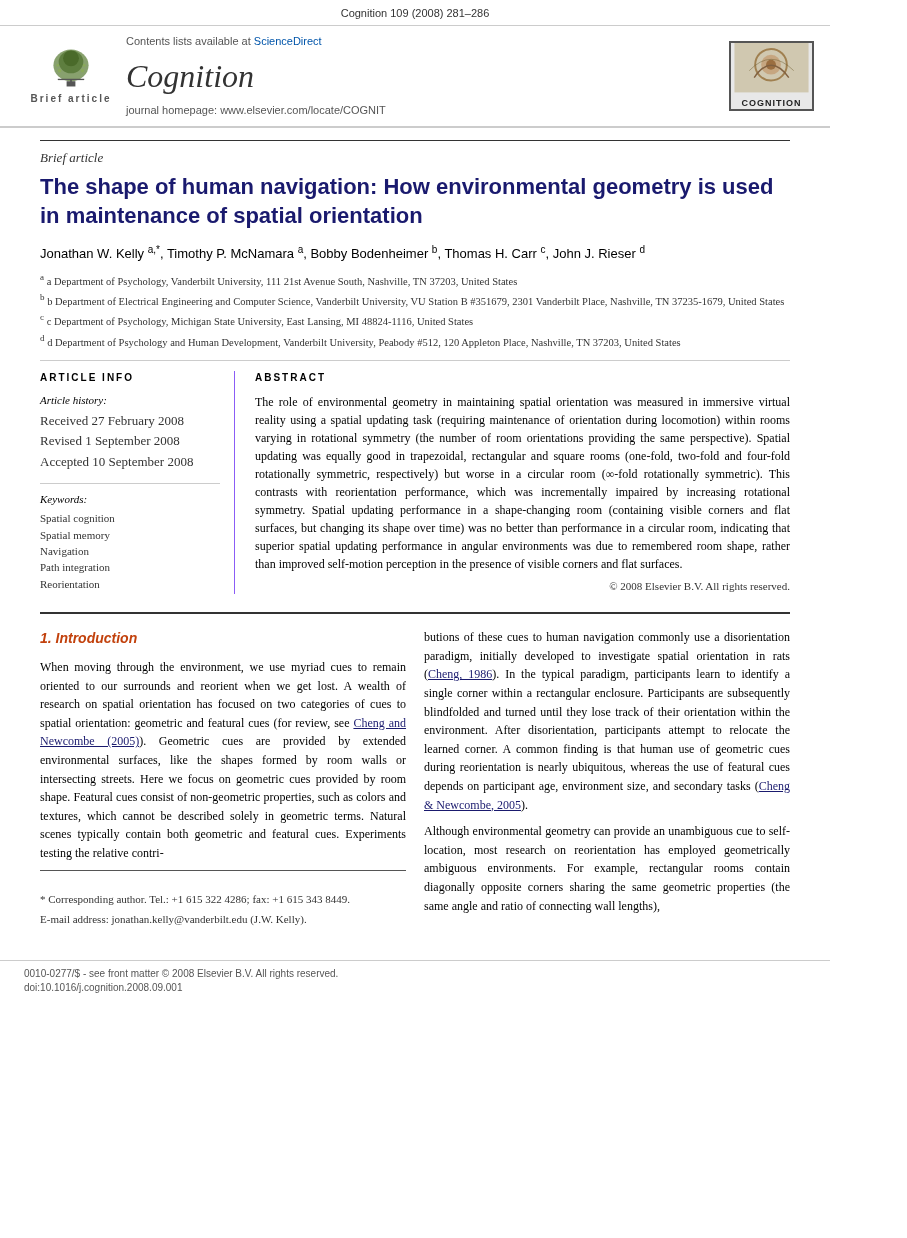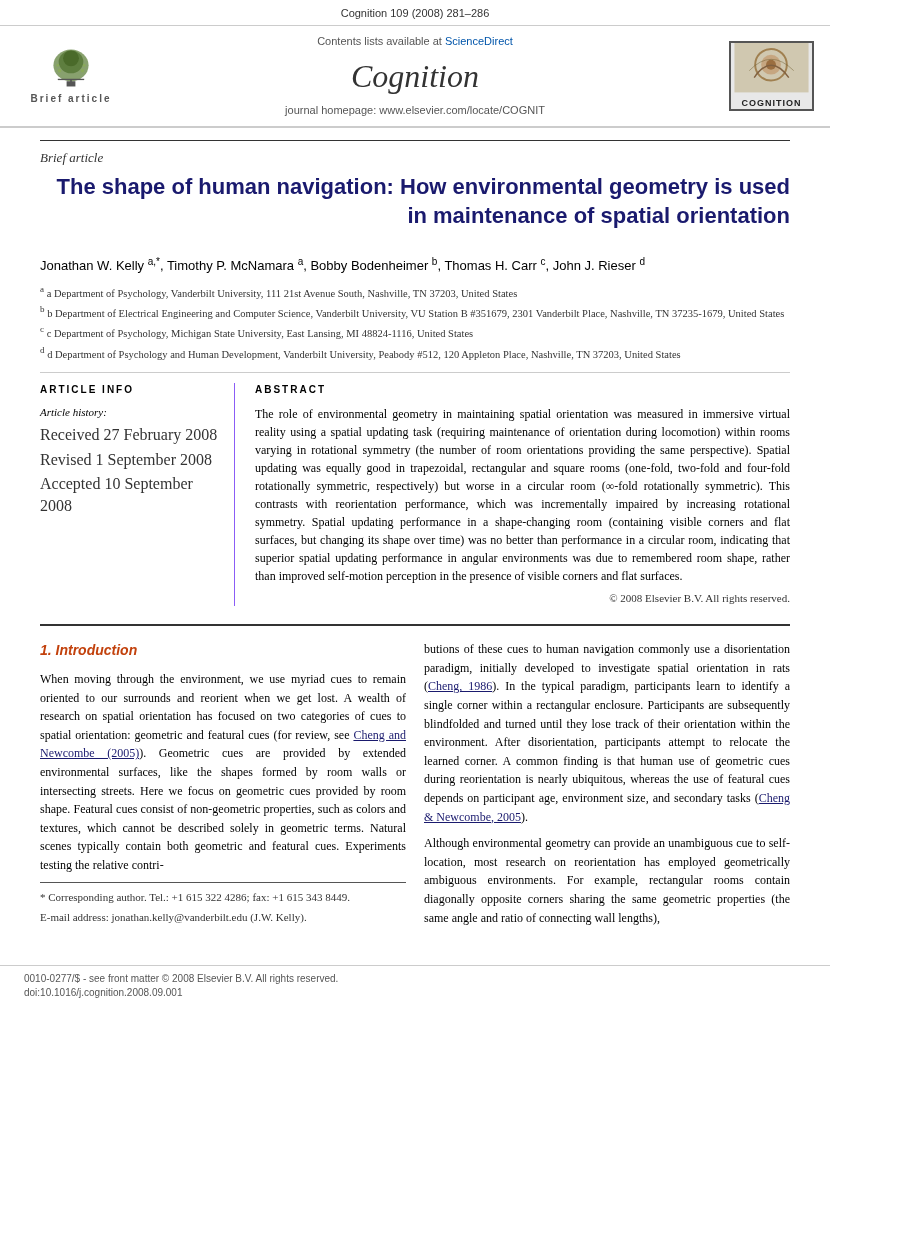--- a/index.html
+++ b/index.html
@@ -50,21 +50,21 @@
     .elsevier-text {
       font-size: 11px;
       font-weight: bold;
       color: #444;
       letter-spacing: 1px;
       margin-top: 2px;
       font-family: Arial, sans-serif;
     }
     .journal-header-center {
       flex: 1;
-      text-align: center;
+      text-align: left;
     }
     .contents-line {
       font-size: 11px;
       color: #555;
       margin-bottom: 4px;
       font-family: Arial, sans-serif;
     }
     .journal-title-big {
       font-size: 32px;
       font-family: "Times New Roman", Times, serif;
@@ -112,24 +112,23 @@
       font-style: italic;
       color: #333;
       margin-bottom: 6px;
       border-top: 1px solid #333;
       padding-top: 8px;
     }
     .article-title {
       font-size: 22px;
       font-weight: bold;
       color: #1a1a6e;
-      margin-bottom: 24px;
+      margin-bottom: 12px;
       line-height: 1.3;
       font-family: Arial, sans-serif;
-      text-align: right;
     }
     .authors {
       font-size: 13px;
       color: #000;
       margin-bottom: 8px;
       font-family: Arial, sans-serif;
     }
     .authors sup {
       font-size: 10px;
     }
@@ -171,21 +170,21 @@
       font-family: Arial, sans-serif;
     }
     .article-info-label {
       font-size: 11px;
       font-style: italic;
       color: #000;
       margin-bottom: 4px;
       margin-top: 6px;
     }
     .article-info-dates {
-      font-size: 16px;
+      font-size: 13px;
       color: #333;
       margin-bottom: 2px;
     }
     .keywords-section {
       margin-top: 12px;
       border-top: 1px solid #ccc;
       padding-top: 8px;
     }
     .keywords-label {
       font-size: 11px;
@@ -246,21 +245,21 @@
       line-height: 1.55;
       text-align: justify;
       margin-bottom: 8px;
     }
     .link-text {
       color: #1a1a6e;
       text-decoration: underline;
     }
     .footnote-section {
       border-top: 1px solid #555;
-      padding-top: 6px;
+      padding-top: 20px;
       margin-top: 8px;
       font-size: 11px;
       color: #333;
     }
     .footnote-line {
       margin-bottom: 2px;
     }
     .bottom-bar {
       border-top: 1px solid #ccc;
       padding: 6px 24px;
@@ -344,20 +343,28 @@
     <div class="two-col">
 
       <div class="col-left">
         <div class="section-heading">ARTICLE INFO</div>
 
         <div class="article-info-label">Article history:</div>
         <div class="article-info-dates">Received 27 February 2008</div>
         <div class="article-info-dates">Revised 1 September 2008</div>
         <div class="article-info-dates">Accepted 10 September 2008</div>
 
+        <div class="keywords-section">
+          <div class="keywords-label">Keywords:</div>
+          <div class="keyword-item">Spatial cognition</div>
+          <div class="keyword-item">Spatial memory</div>
+          <div class="keyword-item">Navigation</div>
+          <div class="keyword-item">Path integration</div>
+          <div class="keyword-item">Reorientation</div>
+        </div>
       </div>
 
       <div class="col-right">
         <div class="section-heading">ABSTRACT</div>
         <div class="abstract-text">The role of environmental geometry in maintaining spatial orientation was measured in immersive virtual reality using a spatial updating task (requiring maintenance of orientation during locomotion) within rooms varying in rotational symmetry (the number of room orientations providing the same perspective). Spatial updating was equally good in trapezoidal, rectangular and square rooms (one-fold, two-fold and four-fold rotationally symmetric, respectively) but worse in a circular room (∞-fold rotationally symmetric). This contrasts with reorientation performance, which was incrementally impaired by increasing rotational symmetry. Spatial updating performance in a shape-changing room (containing visible corners and flat surfaces, but changing its shape over time) was no better than performance in a circular room, indicating that superior spatial updating performance in angular environments was due to remembered room shape, rather than improved self-motion perception in the presence of visible corners and flat surfaces.</div>
         <div class="copyright-line">© 2008 Elsevier B.V. All rights reserved.</div>
       </div>
     </div>
 
     <div class="main-content">

